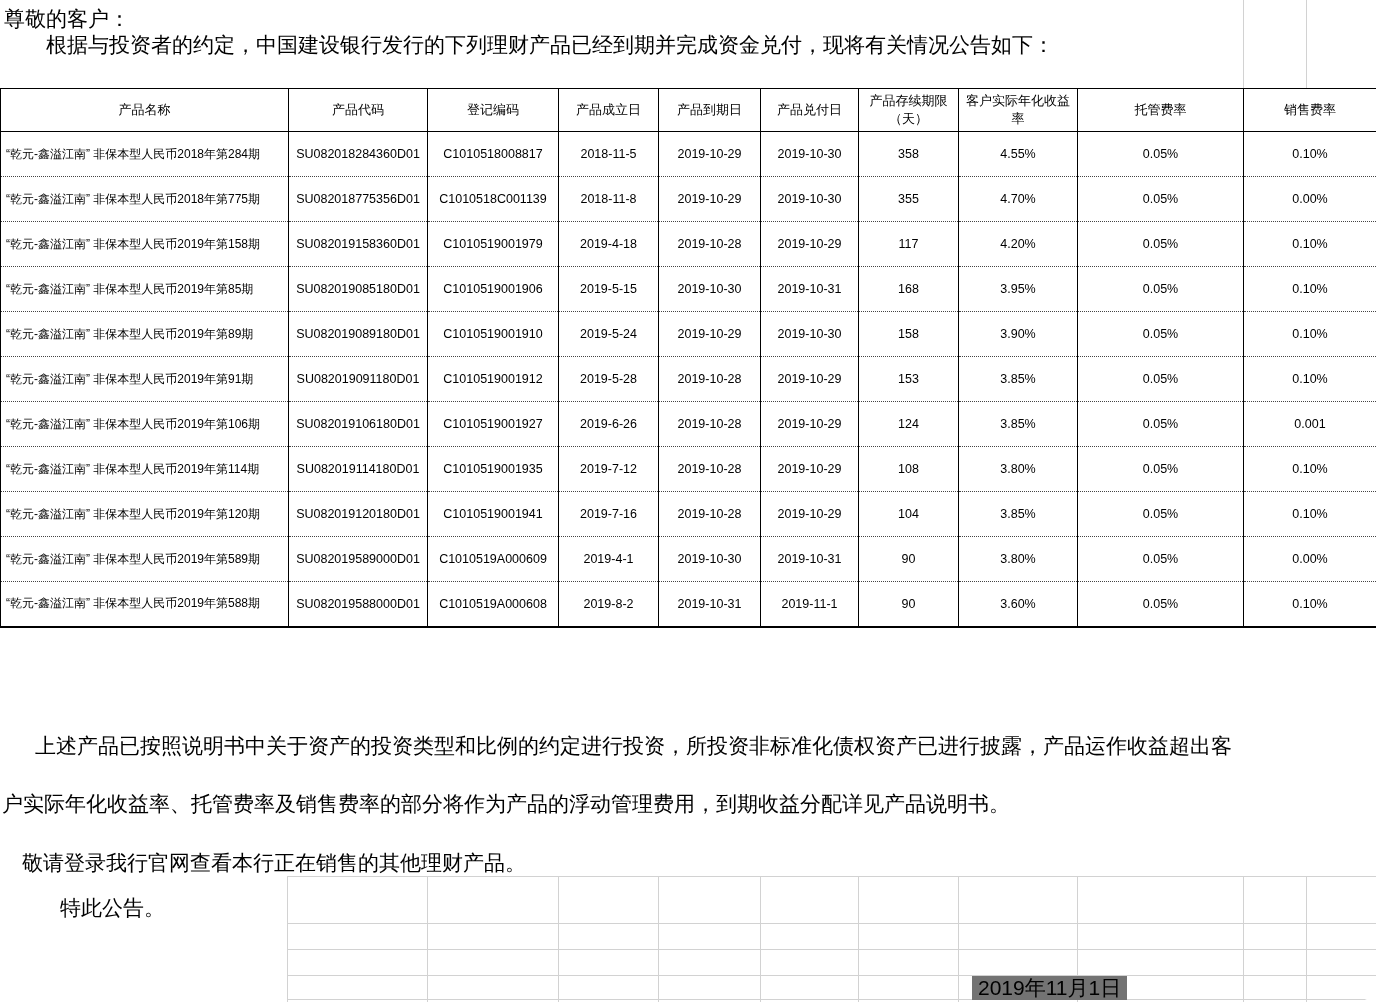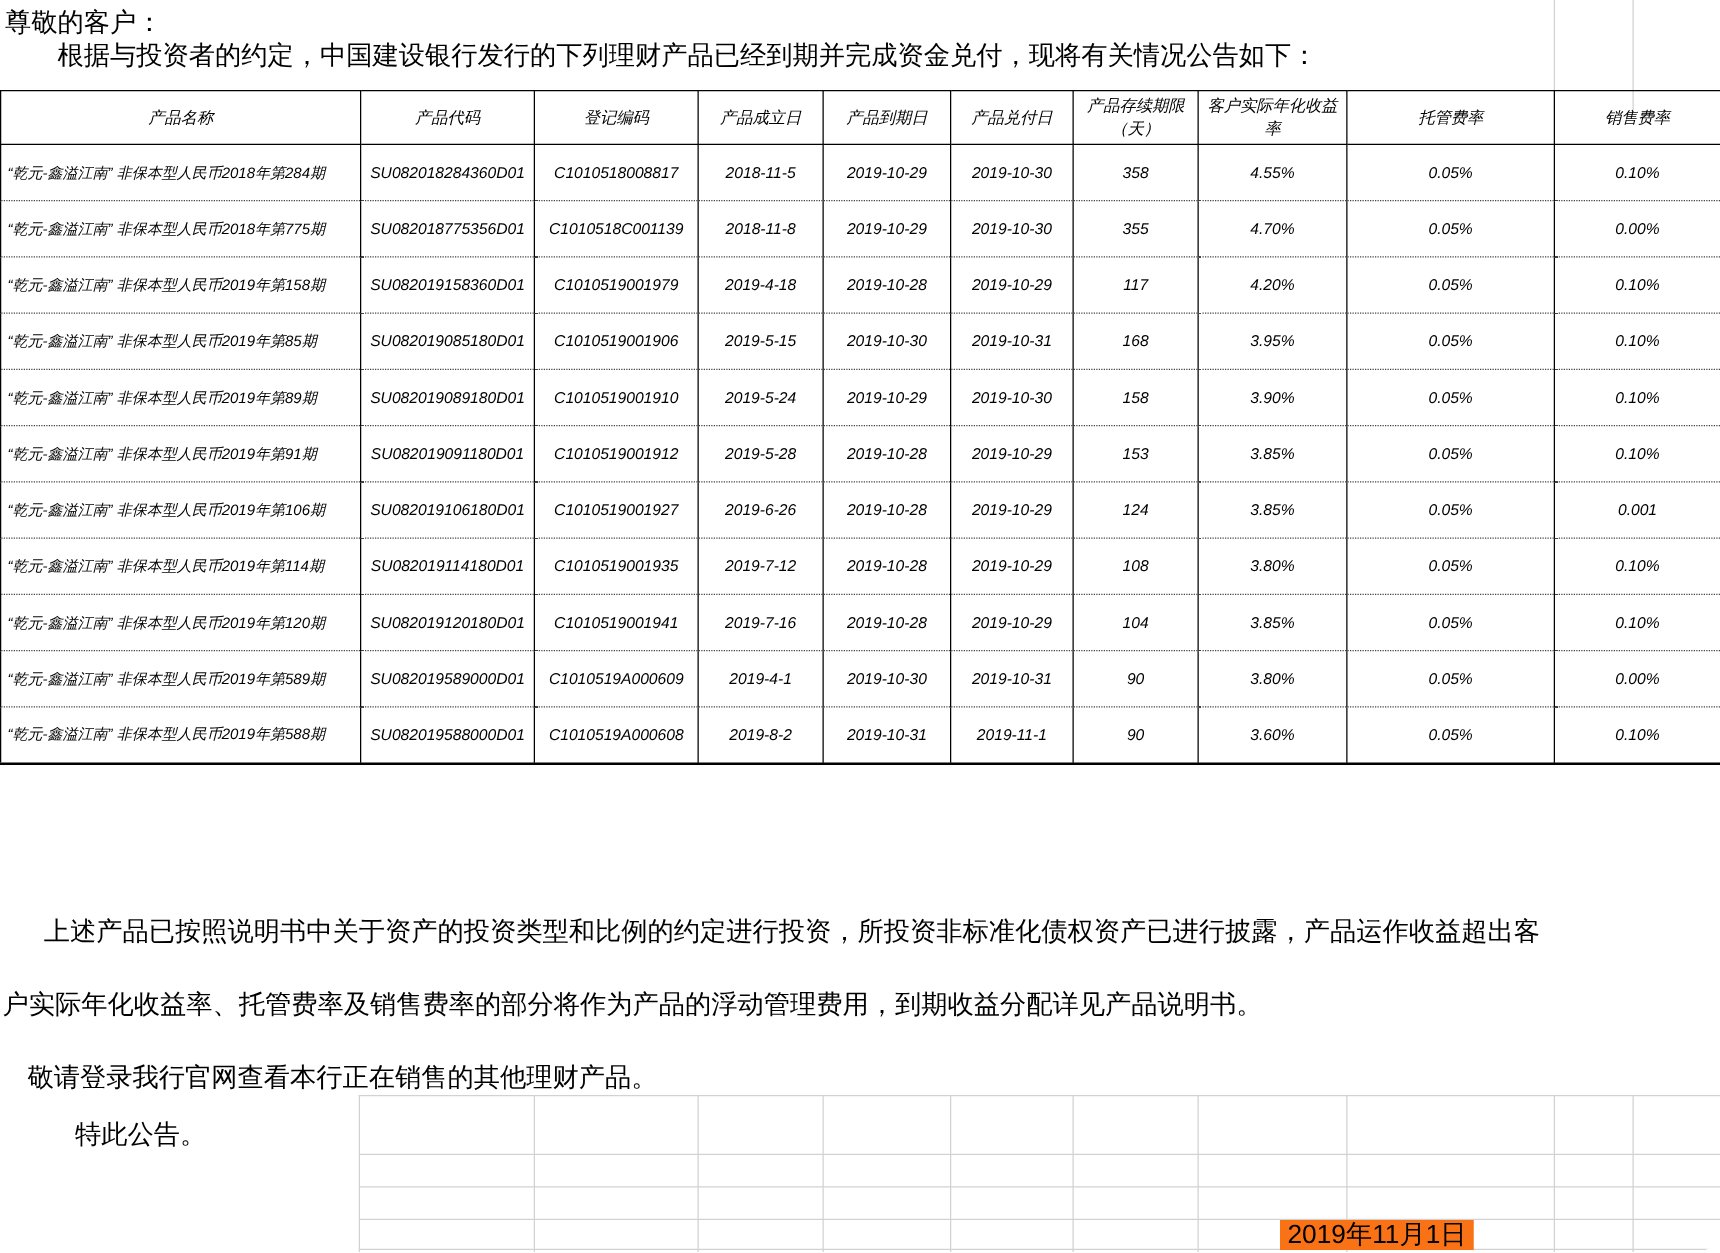--- a/index.html
+++ b/index.html
@@ -16,37 +16,36 @@
   }
   
   .txt { position: absolute; white-space: nowrap; font-size: 21px; line-height: 1.15; color: #000; }
   .salutation { left: 4px;  top: 7px; }
   .intro      { left: 46px; top: 33px; }
   .note1      { left: 35px; top: 734px; }
   .note2      { left: 2px;  top: 792px; }
   .promo      { left: 22px; top: 851px; }
   .closing    { left: 60px; top: 896px; }
   .issuer     { left: 886px; top: 950px; background: #fff; padding: 0 8px; }
-  .adate      { left: 1024px; top: 976px; background: #f97316; padding: 0 6px; text-align: center; }
+  .adate      { left: 972px; top: 976px; background: #737373; padding: 0 6px; text-align: center; }
 
   
   .gl { position: absolute; background: #d2d2d2; }
   .gl.v { width: 1px; }
   .gl.h { height: 1px; }
 
   
   table.products {
     position: absolute;
-    left: 0; top: 72px;
+    left: 0; top: 88px;
     width: 1376px;
     border-collapse: collapse;
     table-layout: fixed;
     border: 1px solid #000;
     border-bottom: 2px solid #000;
-    font-style: italic;
   }
   .products th, .products td {
     border-left: 1px solid #000;
     border-right: 1px solid #000;
     text-align: center;
     vertical-align: middle;
     font-weight: normal;
     padding: 1px 3px;
     color: #000;
     overflow: hidden;

